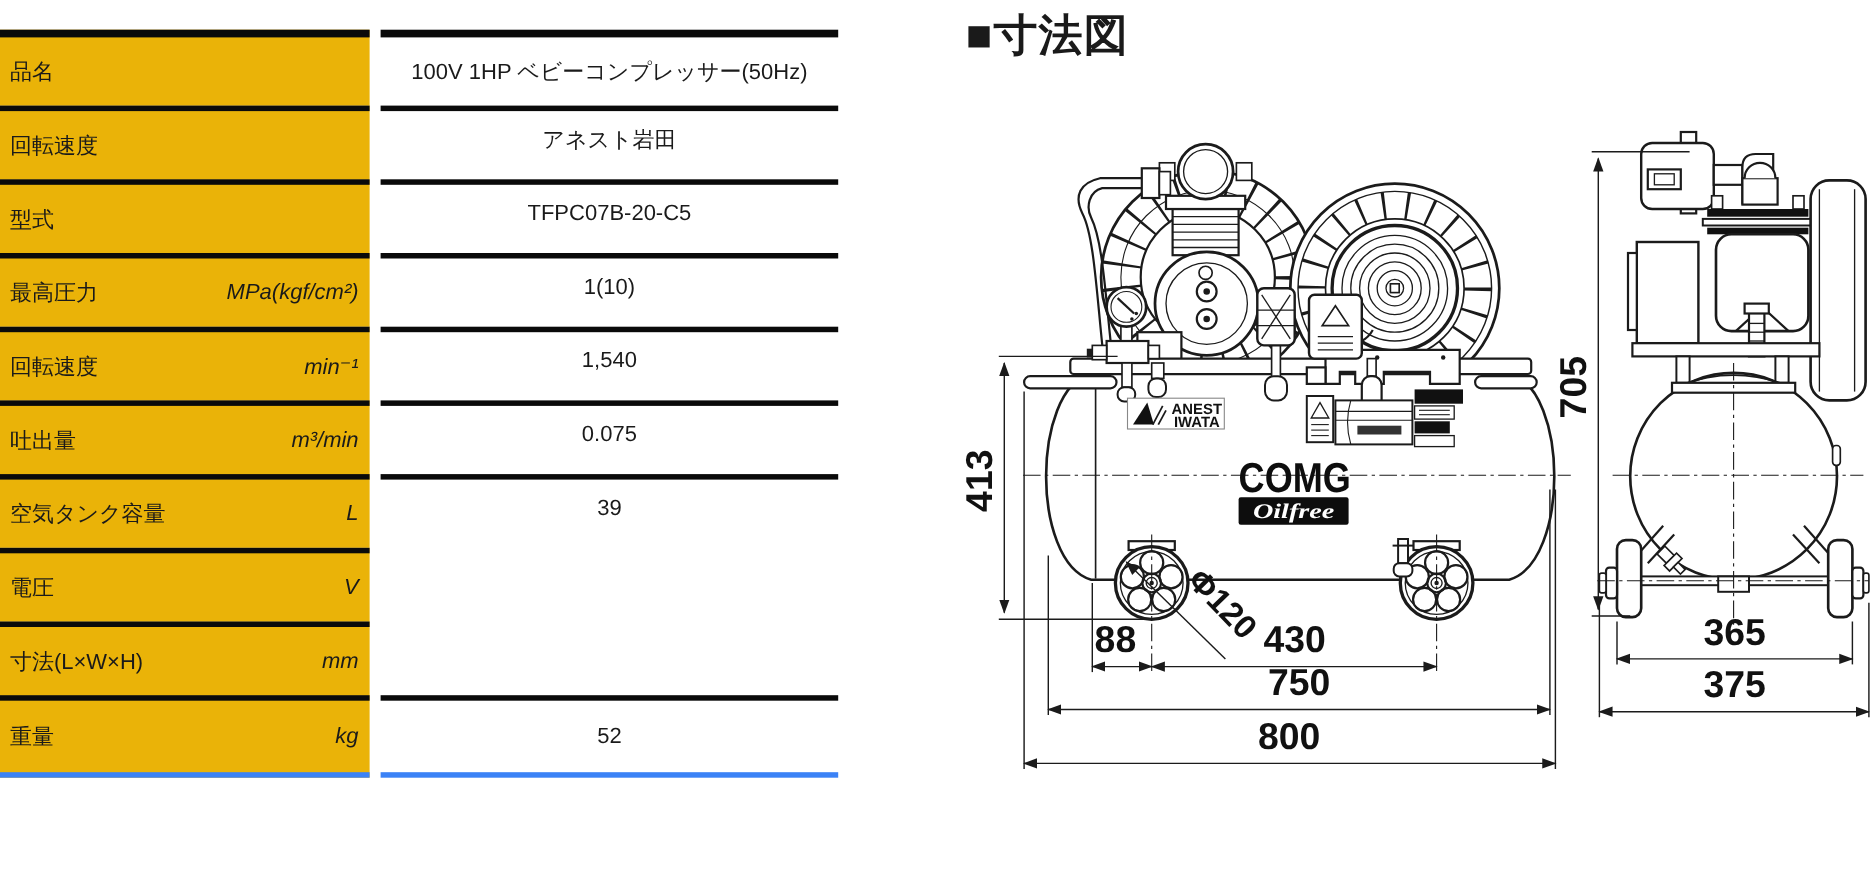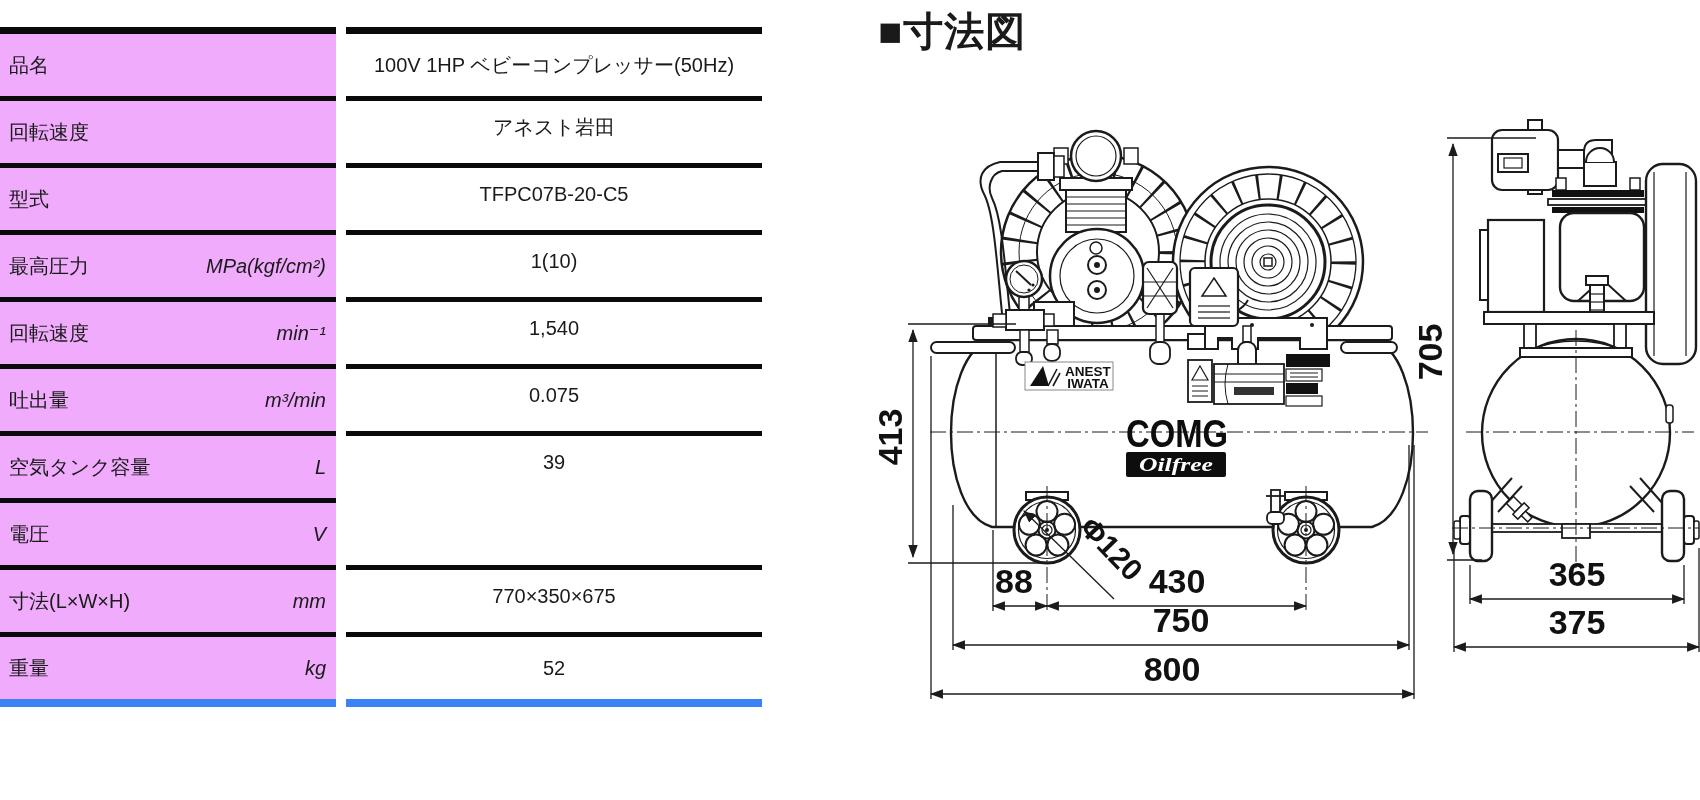--- a/index.html
+++ b/index.html
@@ -6,32 +6,32 @@
   body{
     width:1700px;height:800px;position:relative;background:#fff;
     font-family:"Liberation Sans","DejaVu Sans",sans-serif;color:#1a1a1a;
     overflow:hidden;
   }
   
   .spec-table{position:absolute;left:0;top:27px;width:762px;}
   .trow{display:flex;}
   .cell-l{
     width:336px;box-sizing:border-box;height:67px;
-    background:#f0abfc;border-top:5px solid #0a0a0a;
+    background:#eab308;border-top:5px solid #0a0a0a;
     display:flex;justify-content:space-between;align-items:center;
     padding:0 10px 0 9px;font-size:20px;
   }
   .cell-gap{width:10px;}
   .cell-v{
     width:416px;box-sizing:border-box;height:57px;
     border-top:5px solid #0a0a0a;
     display:flex;align-items:center;justify-content:center;font-size:20px;
   }
   .trow:first-child .cell-l,.trow:first-child .cell-v{border-top-width:7px;height:69px;}
-  .trow:last-child .cell-l,.trow:last-child .cell-v{border-bottom:8px solid #3b82f6;height:75px;}
+  .trow:last-child .cell-l,.trow:last-child .cell-v{border-bottom:5px solid #3b82f6;height:75px;}
   .unit{white-space:nowrap;font-style:italic;}
   
   .dwg-title{position:absolute;left:878px;top:4px;font-size:40px;font-weight:bold;letter-spacing:1px;}
   svg .ext{stroke-width:1.3;}
   svg .dim{stroke-width:1.3;}
   svg .cl{stroke-dasharray:16 4 3 4;stroke-width:1;}
   svg text{stroke:none;}
   .dimtxt{font:600 34px "Liberation Sans","DejaVu Sans",sans-serif;fill:#111;}
   .dimtxt-s{font:600 30px "Liberation Sans","DejaVu Sans",sans-serif;fill:#111;}
   .brandtxt{font:800 13.5px "Liberation Sans","DejaVu Sans",sans-serif;fill:#111;}
@@ -104,21 +104,20 @@
         <span class="unit">V</span>
       </div>
     <div class="cell-gap"></div>
   </div>
   <div class="trow">
     <div class="cell-l">
         <span>寸法(L×W×H)</span>
         <span class="unit">mm</span>
       </div>
     <div class="cell-gap"></div>
-    <div class="cell-v">770×350×675</div>
   </div>
   <div class="trow">
     <div class="cell-l">
         <span>重量</span>
         <span class="unit">kg</span>
       </div>
     <div class="cell-gap"></div>
     <div class="cell-v">52</div>
   </div>
 </div>

